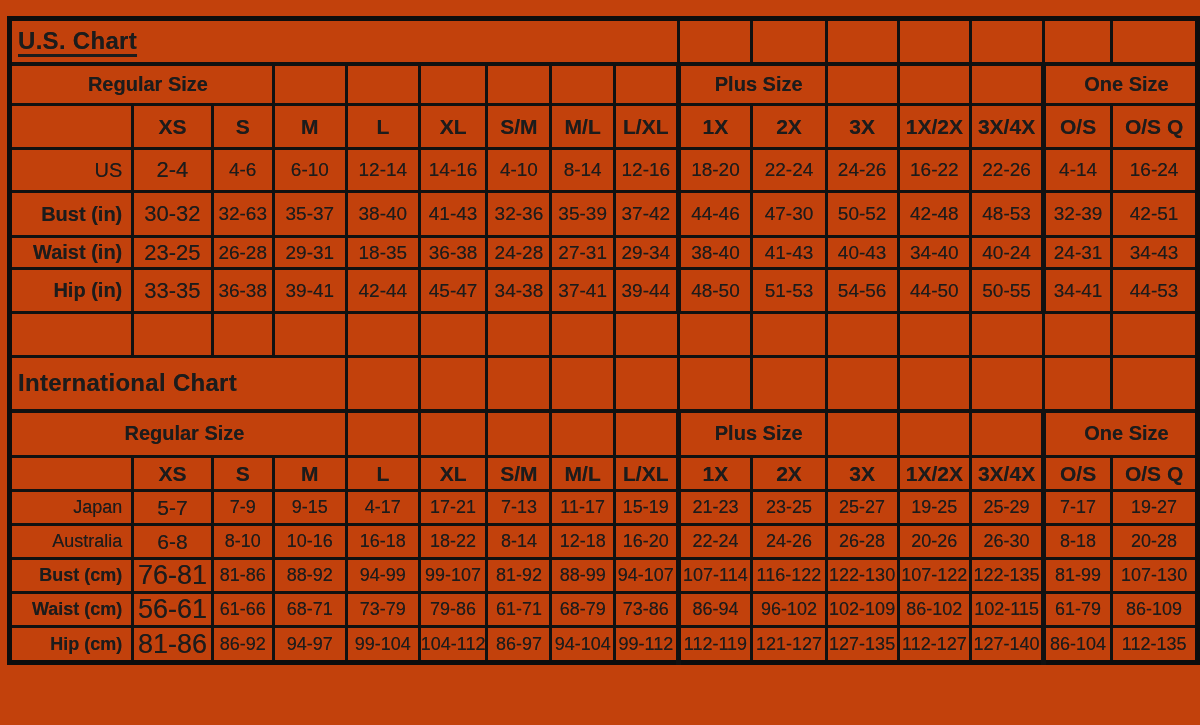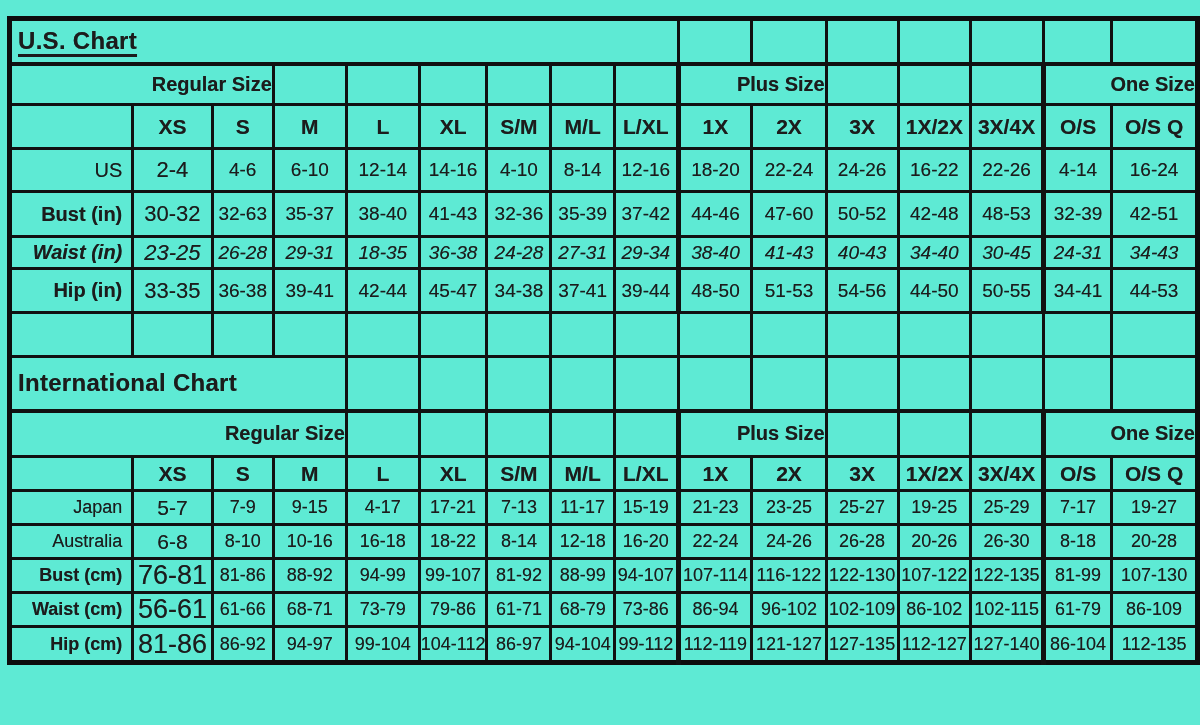--- a/index.html
+++ b/index.html
@@ -4,21 +4,21 @@
 <style>
   html, body {
     margin: 0;
     padding: 0;
     background: #f6f6f6;
   }
   .page {
     position: relative;
     width: 1200px;
     height: 725px;
-    background: #5eead4;
+    background: #c2410c;
     font-family: "Liberation Sans", sans-serif;
     color: #1c1c1c;
     overflow: hidden;
   }
   table.size-table {
     position: absolute;
     left: 7px;
     top: 16px;
     border-collapse: collapse;
     table-layout: fixed;
@@ -45,21 +45,21 @@
     padding-left: 6px;
     border-bottom-width: 4px;
     letter-spacing: 0.3px;
   }
   td.title-underline {
     text-decoration: underline;
     text-decoration-thickness: 2.5px;
     text-underline-offset: 5px;
   }
   tr.section-row td {
-    text-align: right;
+    text-align: center;
     font-weight: bold;
     font-size: 20px;
   }
   tr.section-row td.sec { padding-left: 12px; }
   tr.header-row td {
     font-weight: bold;
     font-size: 21px;
   }
   td.row-label {
     text-align: right;
@@ -164,42 +164,42 @@
           <td class="row-label strong">Bust (in)</td>
           <td class="col-xs">30-32</td>
           <td>32-63</td>
           <td>35-37</td>
           <td>38-40</td>
           <td>41-43</td>
           <td>32-36</td>
           <td>35-39</td>
           <td>37-42</td>
           <td class=" sep-l">44-46</td>
-          <td>47-60</td>
+          <td>47-30</td>
           <td>50-52</td>
           <td>42-48</td>
           <td>48-53</td>
           <td class=" sep-l">32-39</td>
           <td>42-51</td>
         </tr>
-        <tr class="data-row" style="height: 32px; font-style: italic;">
+        <tr class="data-row" style="height: 32px;">
           <td class="row-label strong">Waist (in)</td>
           <td class="col-xs">23-25</td>
           <td>26-28</td>
           <td>29-31</td>
           <td>18-35</td>
           <td>36-38</td>
           <td>24-28</td>
           <td>27-31</td>
           <td>29-34</td>
           <td class=" sep-l">38-40</td>
           <td>41-43</td>
           <td>40-43</td>
           <td>34-40</td>
-          <td>30-45</td>
+          <td>40-24</td>
           <td class=" sep-l">24-31</td>
           <td>34-43</td>
         </tr>
         <tr class="data-row" style="height: 44px;">
           <td class="row-label strong">Hip (in)</td>
           <td class="col-xs">33-35</td>
           <td>36-38</td>
           <td>39-41</td>
           <td>42-44</td>
           <td>45-47</td>

